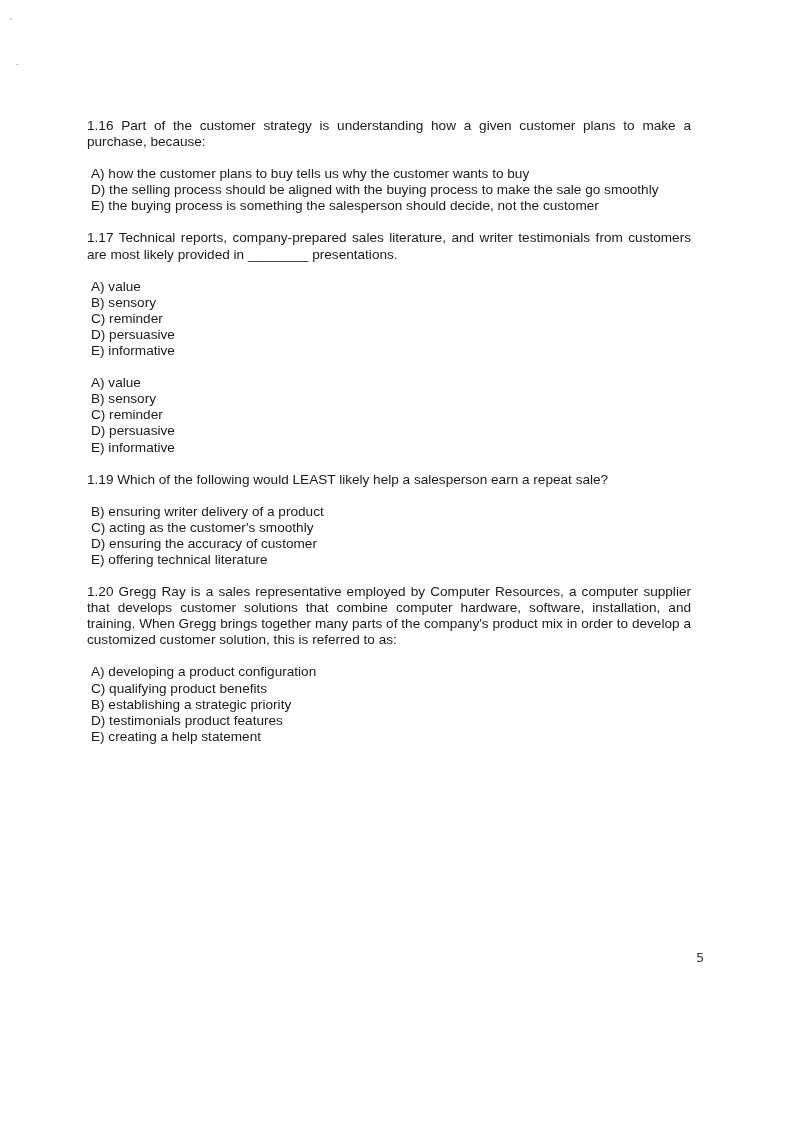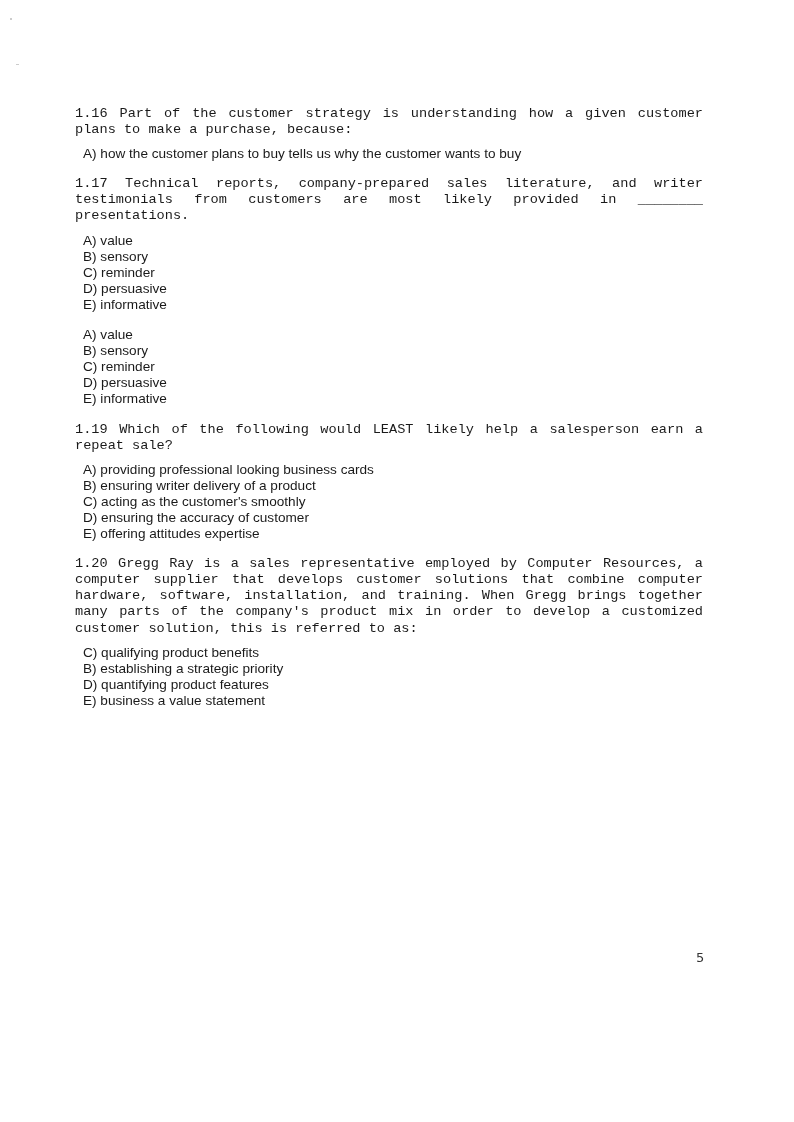--- a/index.html
+++ b/index.html
@@ -1,38 +1,40 @@
 <!DOCTYPE html>
 <html><head>
 <meta charset="utf-8">
 <style>
   html, body { margin: 0; padding: 0; background: #ffffff; }
   body { width: 794px; height: 1122px; position: relative; overflow: hidden;
          font-family: "Liberation Sans", sans-serif; color: #1a1a1a; }
   .page { position: absolute; left: 75px; top: 106px; width: 628px; }
   .question { margin: 0 0 14px 0; font-size: 13.6px; line-height: 16.1px; }
-  .stem { text-align: justify; margin: 0; font-family: Liberation Mono, monospace; }
-  .options { list-style: none; margin: 8px; padding: 0; }
+  .stem { text-align: justify; margin: 12px; }
+  .options { list-style: none; margin: 16px; padding: 0; }
   .options li { margin: 0; padding: 0; }
   .page-number { position: absolute; left: 696px; top: 950px; font-size: 13px;
                  font-family: "DejaVu Sans", sans-serif; color: #333; }
   .speck { position: absolute; width: 2px; height: 2px; background: #ccc; }
 </style>
 </head>
 <body>
 
 <span class="speck" style="left:10px;top:18px;"></span>
 <span class="speck" style="left:16px;top:64px;width:3px;height:1px;"></span>
 
 <div class="page">
 
   <div class="question">
     <p class="stem">1.16 Part of the customer strategy is understanding how a given customer plans to make a purchase, because:</p>
     <ul class="options">
       <li>A) how the customer plans to buy tells us why the customer wants to buy</li>
+      <li>D) the selling process should be aligned with the buying process to make the sale go smoothly</li>
+      <li>E) the buying process is something the salesperson should decide, not the customer</li>
     </ul>
   </div>
 
   <div class="question">
     <p class="stem">1.17 Technical reports, company-prepared sales literature, and writer testimonials from customers are most likely provided in ________ presentations.</p>
     <ul class="options">
       <li>A) value</li>
       <li>B) sensory</li>
       <li>C) reminder</li>
       <li>D) persuasive</li>
@@ -46,33 +48,33 @@
       <li>B) sensory</li>
       <li>C) reminder</li>
       <li>D) persuasive</li>
       <li>E) informative</li>
     </ul>
   </div>
 
   <div class="question">
     <p class="stem">1.19 Which of the following would LEAST likely help a salesperson earn a repeat sale?</p>
     <ul class="options">
-      <li>A) providing professional looking business cards</li>
       <li>B) ensuring writer delivery of a product</li>
       <li>C) acting as the customer's smoothly</li>
       <li>D) ensuring the accuracy of customer</li>
-      <li>E) offering attitudes expertise</li>
+      <li>E) offering technical literature</li>
     </ul>
   </div>
 
   <div class="question">
     <p class="stem">1.20 Gregg Ray is a sales representative employed by Computer Resources, a computer supplier that develops customer solutions that combine computer hardware, software, installation, and training. When Gregg brings together many parts of the company's product mix in order to develop a customized customer solution, this is referred to as:</p>
     <ul class="options">
+      <li>A) developing a product configuration</li>
       <li>C) qualifying product benefits</li>
       <li>B) establishing a strategic priority</li>
-      <li>D) quantifying product features</li>
-      <li>E) business a value statement</li>
+      <li>D) testimonials product features</li>
+      <li>E) creating a help statement</li>
     </ul>
   </div>
 
 </div>
 
 <div class="page-number">5</div>
 
 </body></html>

